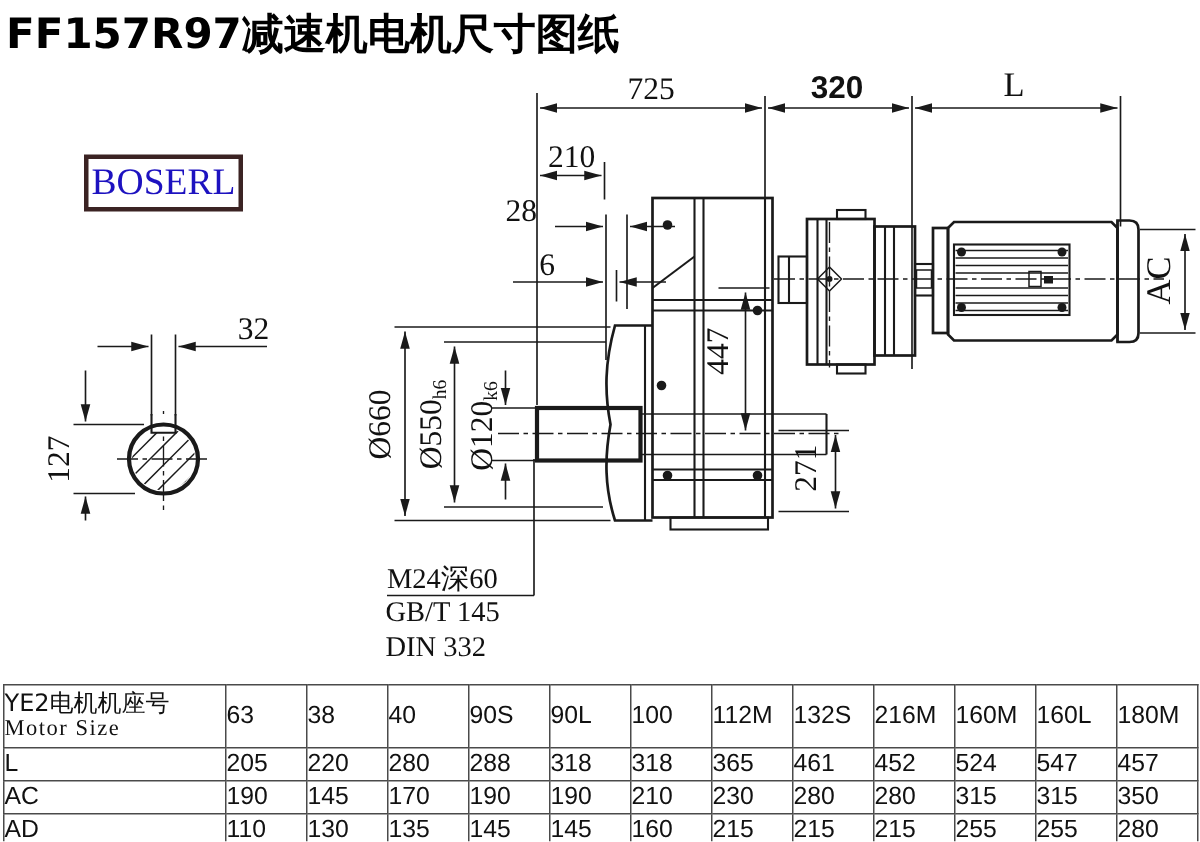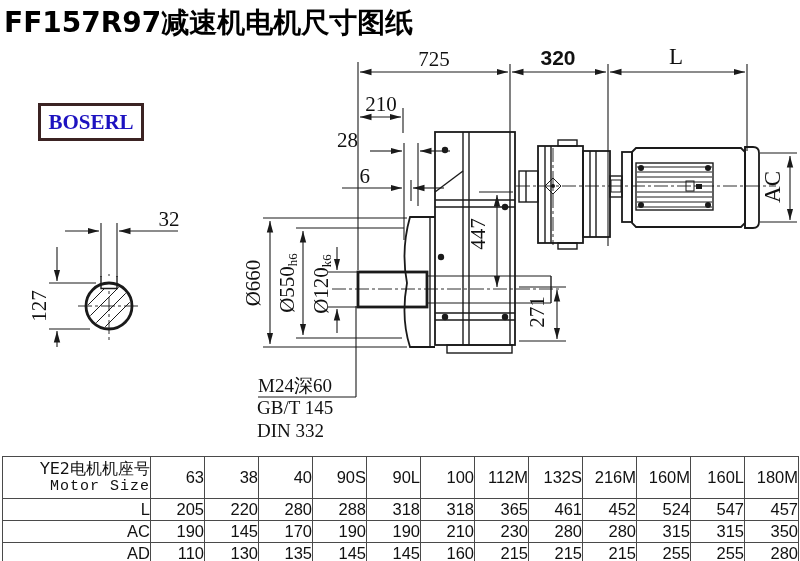--- a/index.html
+++ b/index.html
@@ -1,42 +1,42 @@
 <!DOCTYPE html>
 <html><head>
 <meta charset="utf-8">
 <style>
   html,body{margin:0;padding:0;background:#fff;}
   .stage{position:relative;width:800px;height:561px;background:#fff;overflow:hidden;
          font-family:"Liberation Sans",sans-serif;}
   .page-title{position:absolute;left:4px;top:4px;font-size:28px;font-weight:bold;color:#000;
               letter-spacing:0px;white-space:nowrap;font-family:"DejaVu Sans","Liberation Sans",sans-serif;}
-  .logo{position:absolute;left:38px;top:103px;width:100px;height:32px;border:3px solid #3b2323;
-        color:#1d12c0;font-family:"Liberation Serif",serif;font-weight:bold;font-size:21px;
+  .logo{position:absolute;left:56px;top:103px;width:100px;height:32px;border:3px solid #3b2323;
+        color:#1d12c0;font-family:"Liberation Serif",serif;font-weight:normal;font-size:25px;
         display:flex;align-items:center;justify-content:center;letter-spacing:0px;}
   svg{position:absolute;left:0;top:0;}
   .ln{stroke:#1a1a1a;stroke-width:1.4;fill:none;}
   .thn{stroke:#1a1a1a;stroke-width:1;fill:none;}
   .thk{stroke:#1a1a1a;stroke-width:2.8;fill:none;}
   .med{stroke:#1a1a1a;stroke-width:1.8;fill:none;}
   .cl{stroke:#1a1a1a;stroke-width:0.9;fill:none;stroke-dasharray:14 3 3 3;}
   .dim{stroke:#1a1a1a;stroke-width:1.1;fill:none;}
   .dot{fill:#1a1a1a;stroke:none;}
   .txt{font-family:"Liberation Serif",serif;font-size:21px;fill:#111;}
   .big{font-size:23px;}
   .note{font-size:19px;}
   .sub{font-size:13px;}
   .bsans{font-family:"Liberation Sans",sans-serif;font-weight:bold;font-size:21px;fill:#111;}
   table.mt{position:absolute;left:2px;top:456px;width:796px;border-collapse:collapse;
            table-layout:fixed;font-family:"Liberation Sans",sans-serif;}
-  table.mt td{border:1.6px solid #4a4a4a;text-align:right;vertical-align:middle;
+  table.mt td{border:1.6px solid #4a4a4a;text-align:left;vertical-align:middle;
               padding:0;color:#111;font-size:16.5px;height:21px;}
   table.mt tr.hdr td{height:41px;}
   .hc1{font-size:16px;line-height:18px;font-family:"DejaVu Sans","Liberation Sans",sans-serif;}
-  .hc2{font-size:15px;line-height:17px;font-family:Liberation Mono, monospace;letter-spacing:1px;}
+  .hc2{font-size:15px;line-height:17px;font-family:Liberation Serif, serif;letter-spacing:1px;}
 </style>
 </head>
 <body>
 
 <div class="stage">
 
   <div class="page-title">FF157R97减速机电机尺寸图纸</div>
 
   <div class="logo">BOSERL</div>
 

